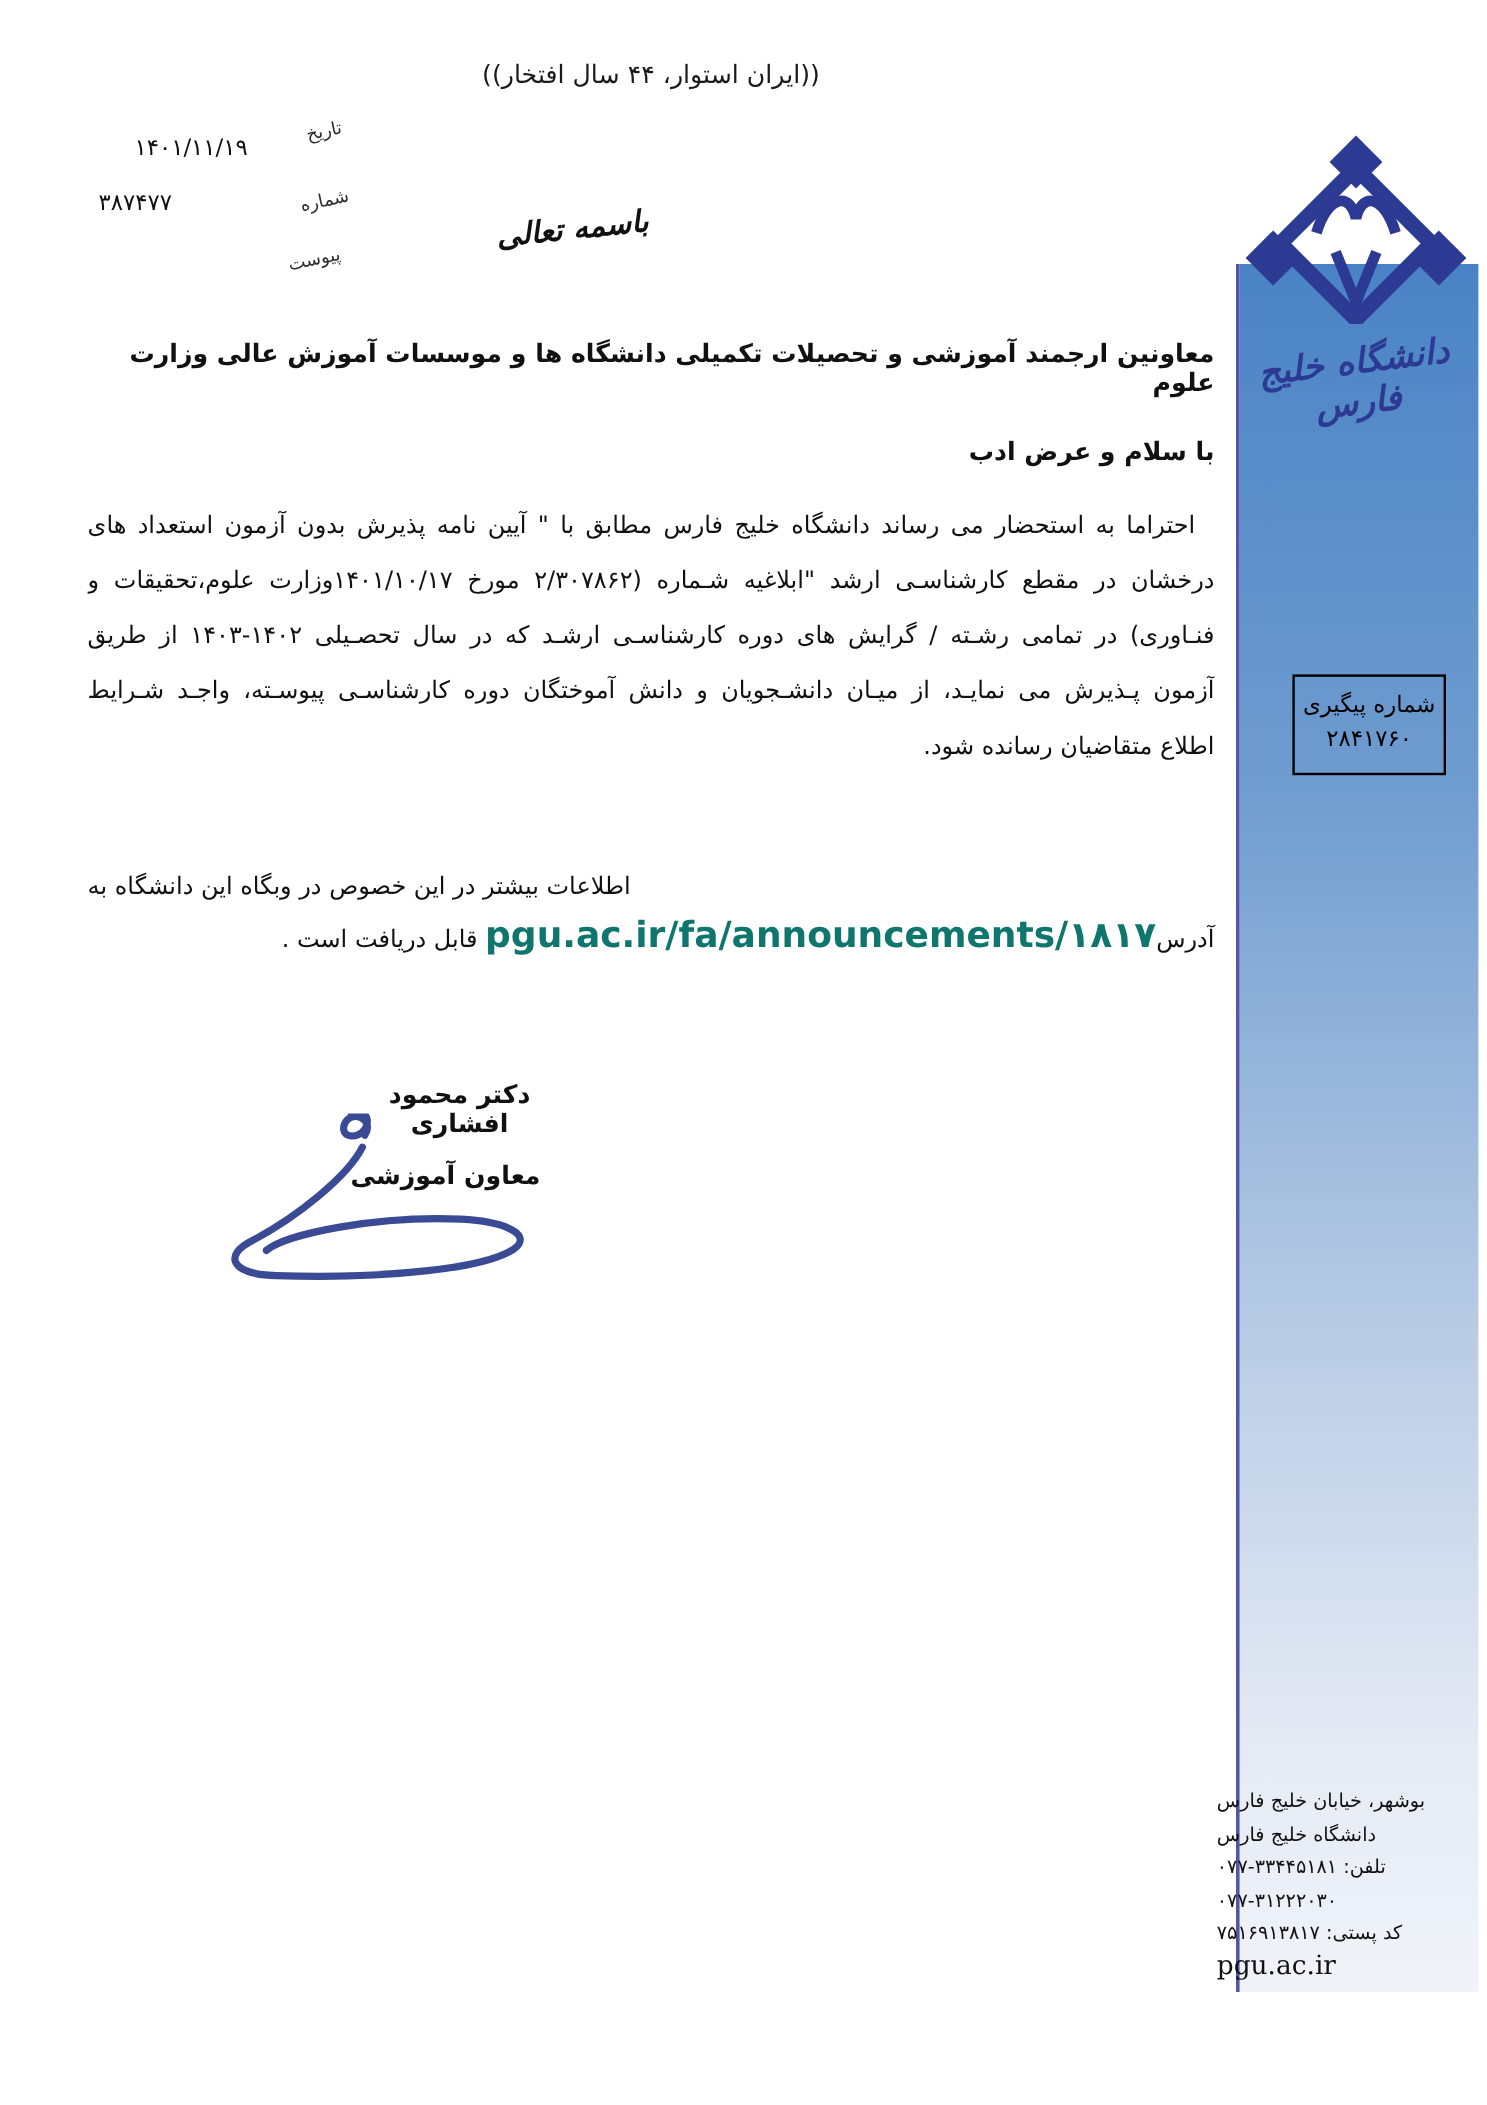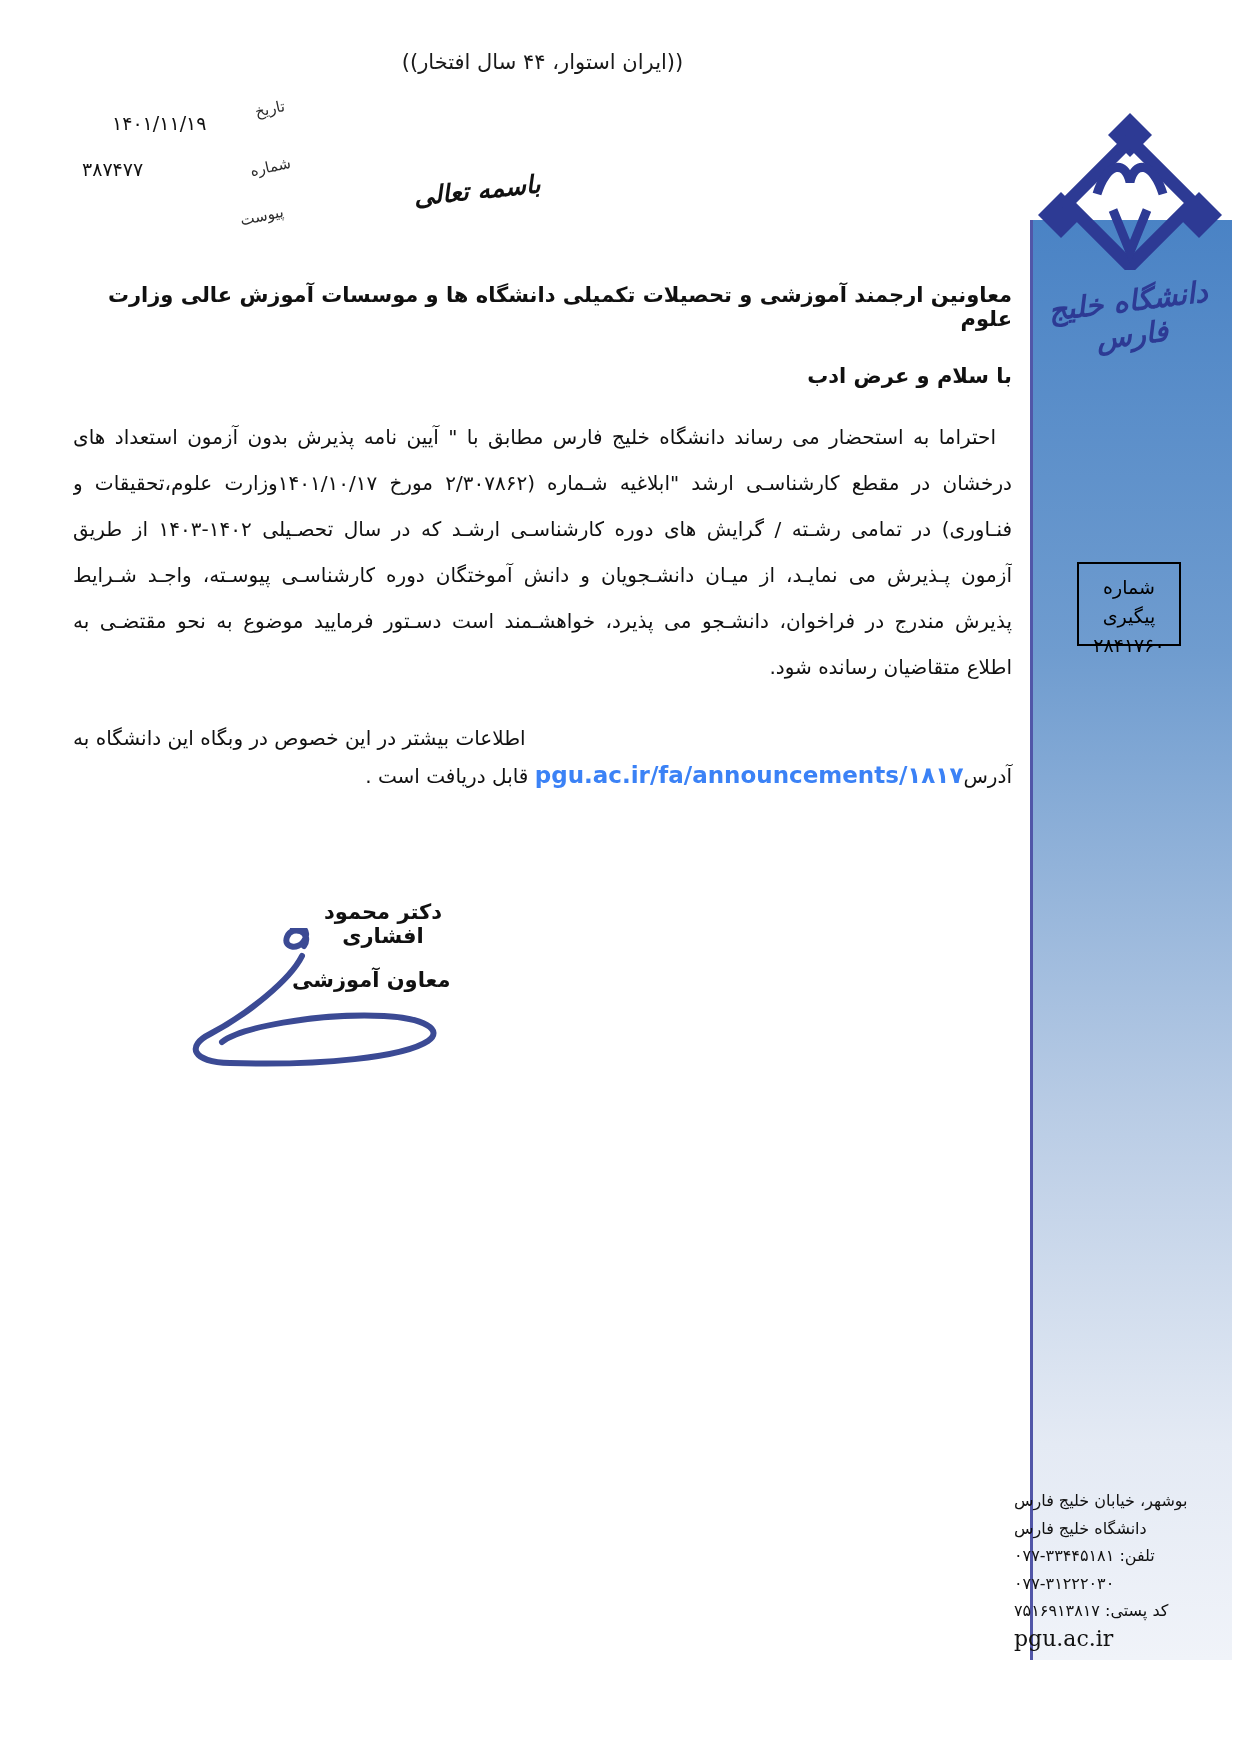--- a/index.html
+++ b/index.html
@@ -34,38 +34,38 @@
   .meta-lbl { position:absolute; font-size:15px; color:#2b2b2b; transform:rotate(-12deg); }
   .lbl-date   { left:255px; top:100px; }
   .lbl-number { left:250px; top:158px; }
   .lbl-attach { left:240px; top:207px; }
   .meta-val { position:absolute; font-size:19px; color:#111; direction:ltr; }
   .val-date   { left:112px; top:112px; }
   .val-number { left:82px;  top:158px; }
 
   
   .tracking {
-    position:absolute; left:1077px; top:562px; width:104px; height:84px;
+    position:absolute; left:1077px; top:562px; width:128px; height:84px;
     border:2px solid #000; box-sizing:border-box; text-align:center;
     font-size:19px; color:#000; padding-top:9px; line-height:29px; background:transparent;
   }
   .tracking .num { letter-spacing:1px; }
 
   
   .content { position:absolute; left:73px; width:939px; }
   .addressee { top:283px; font-weight:bold; font-size:21px; text-align:right; }
   .salutation { top:364px; font-weight:bold; font-size:21px; text-align:right; }
   .body-block { top:414px; font-size:20px; }
   .body-line { height:46px; line-height:46px; text-align:justify; text-align-last:justify; overflow:hidden; }
   .body-line.first { padding-right:16px; }
   .body-line.last { text-align:right; text-align-last:right; }
   .web-info { top:726px; font-size:20px; text-align:left; }
   .link-line { top:762px; font-size:20px; text-align:right; }
   .link-line a {
-    font-weight:bold; font-size:23px; color:#3b82f6; text-decoration:none;
+    font-weight:bold; font-size:30px; color:#0f766e; text-decoration:none;
     direction:ltr; unicode-bidi:embed;
   }
 
   
   .sig-name  { position:absolute; left:288px; top:900px; width:190px; text-align:center; font-weight:bold; font-size:21px; }
   .sig-title { position:absolute; left:292px; top:968px; font-weight:bold; font-size:21px; }
   .scribble  { position:absolute; left:182px; top:928px; width:272px; height:162px; }
 
   
   .footer {
@@ -110,21 +110,20 @@
   </div>
 
   <div class="content salutation">با سلام و عرض ادب</div>
   <div class="content addressee">معاونین ارجمند آموزشی و تحصیلات تکمیلی دانشگاه ها و موسسات آموزش عالی وزارت علوم</div>
 
   <div class="content body-block">
     <div class="body-line first">احتراما  به استحضار می رساند دانشگاه خلیج فارس مطابق با " آیین نامه پذیرش بدون آزمون استعداد های</div>
     <div class="body-line">درخشان در مقطع کارشناسـی ارشد "ابلاغیه شـماره (۲/۳۰۷۸۶۲ مورخ ۱۴۰۱/۱۰/۱۷وزارت علوم،تحقیقات و</div>
     <div class="body-line">فنـاوری) در تمامی رشـته / گرایش های دوره کارشناسـی ارشـد که در سال تحصـیلی ۱۴۰۲-۱۴۰۳ از طریق</div>
     <div class="body-line">آزمون پـذیرش می نمایـد، از میـان دانشـجویان و دانش آموختگان دوره کارشناسـی پیوسـته، واجـد شـرایط</div>
-    <div class="body-line">پذیرش مندرج در فراخوان، دانشـجو می پذیرد، خواهشـمند است دسـتور فرمایید موضوع به نحو مقتضـی به</div>
     <div class="body-line last">اطلاع متقاضیان رسانده شود.</div>
   </div>
 
   <div class="content web-info">اطلاعات بیشتر در این خصوص در وبگاه این دانشگاه به</div>
 
   <div class="content link-line">
     <span>آدرس</span><a href="#">pgu.ac.ir/fa/announcements/۱۸۱۷</a><span> قابل دریافت است .</span>
   </div>
 
   <div class="sig-name">دکتر محمود افشاری</div>

